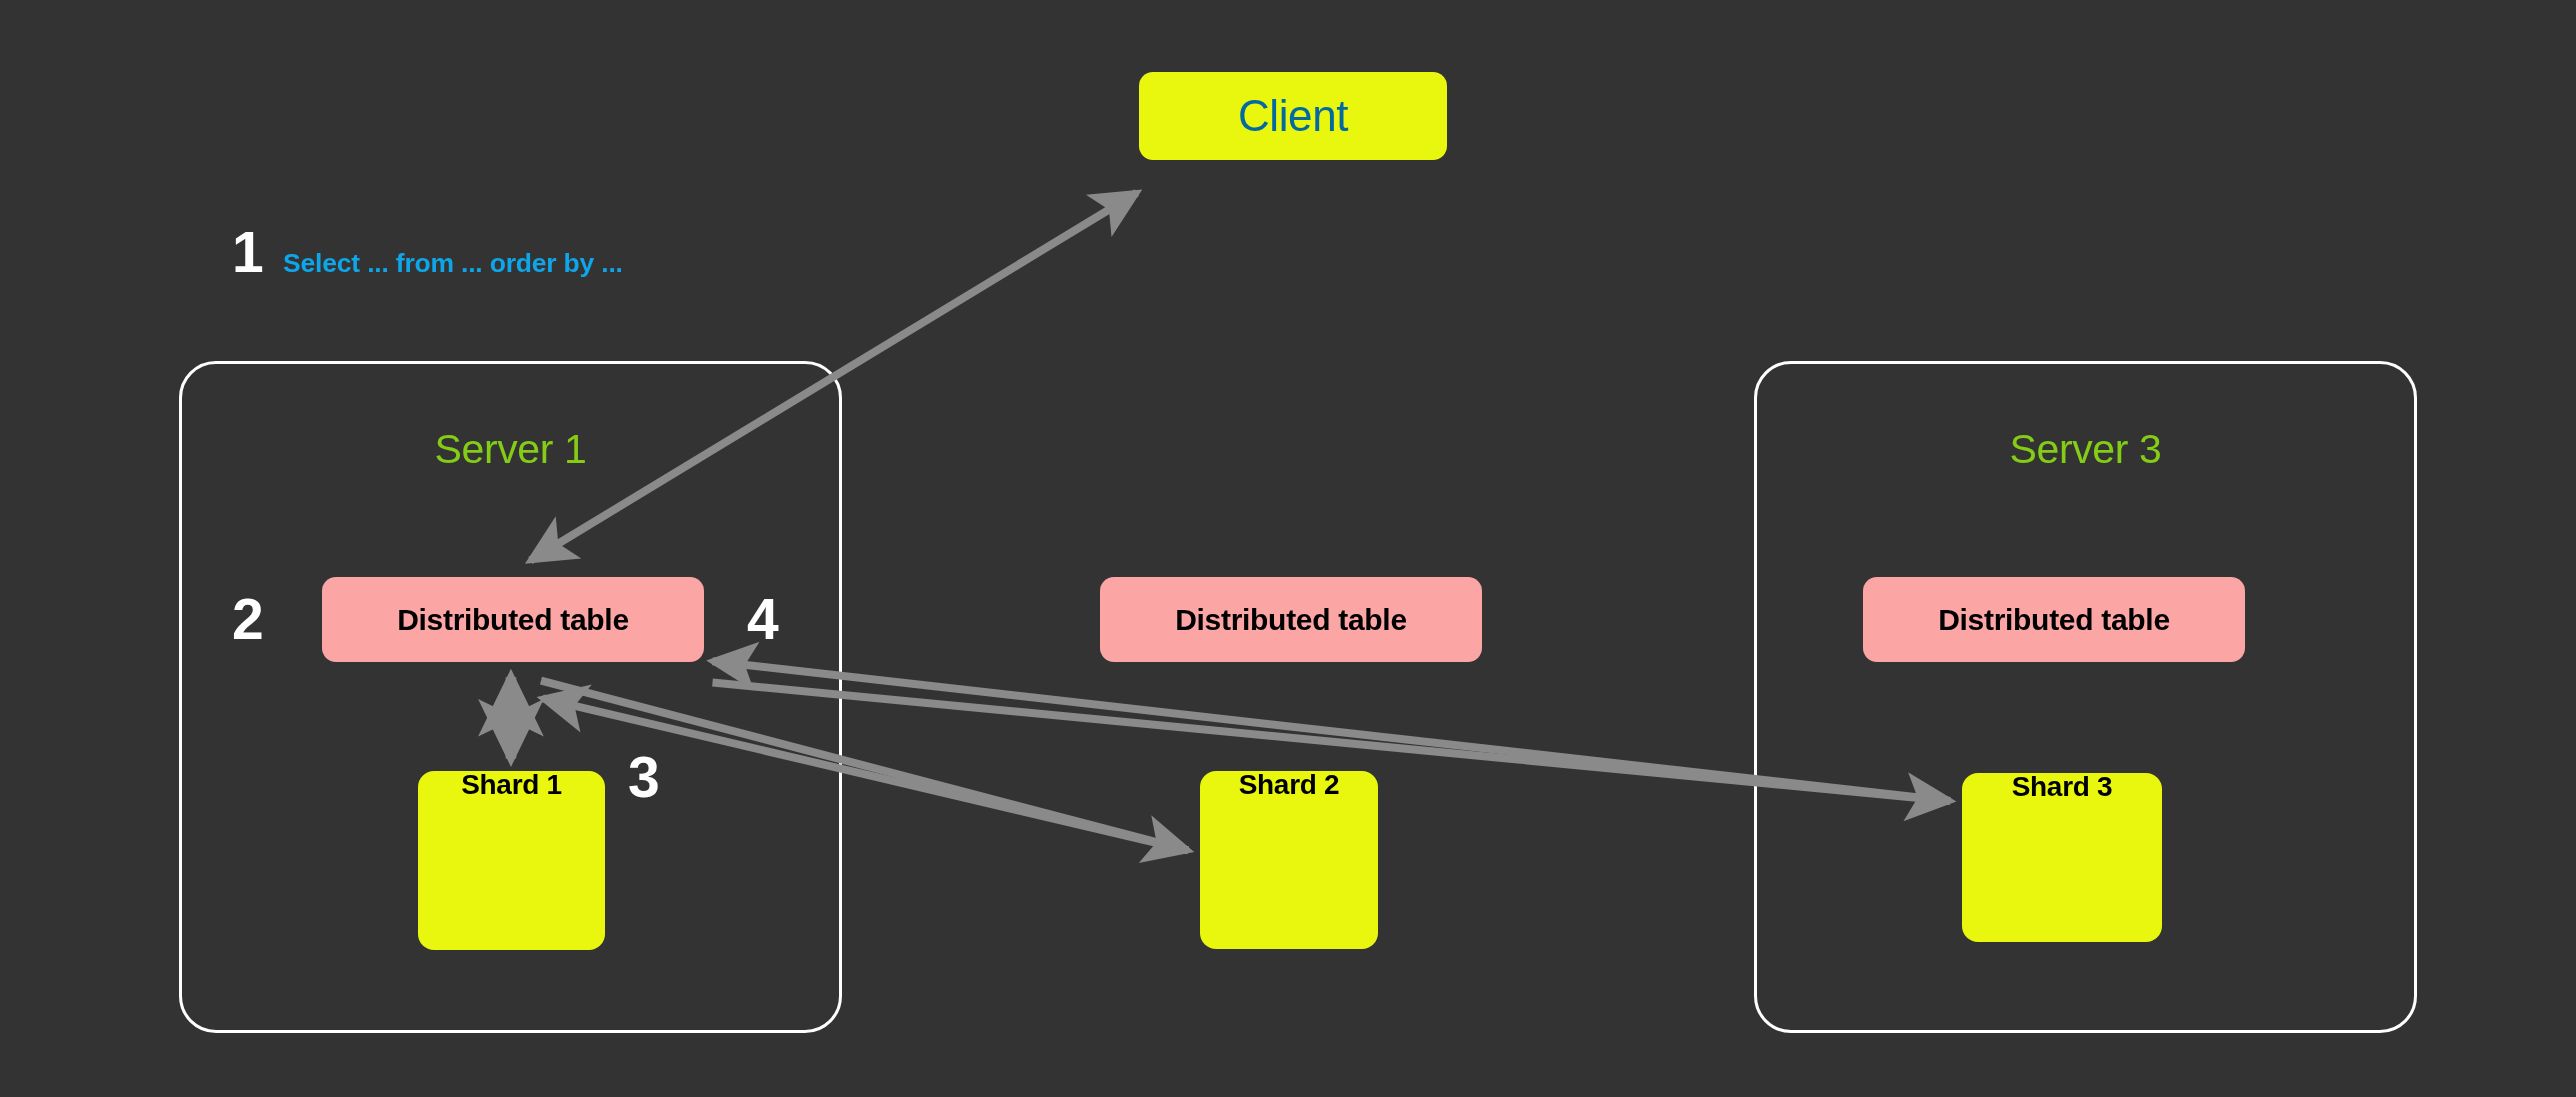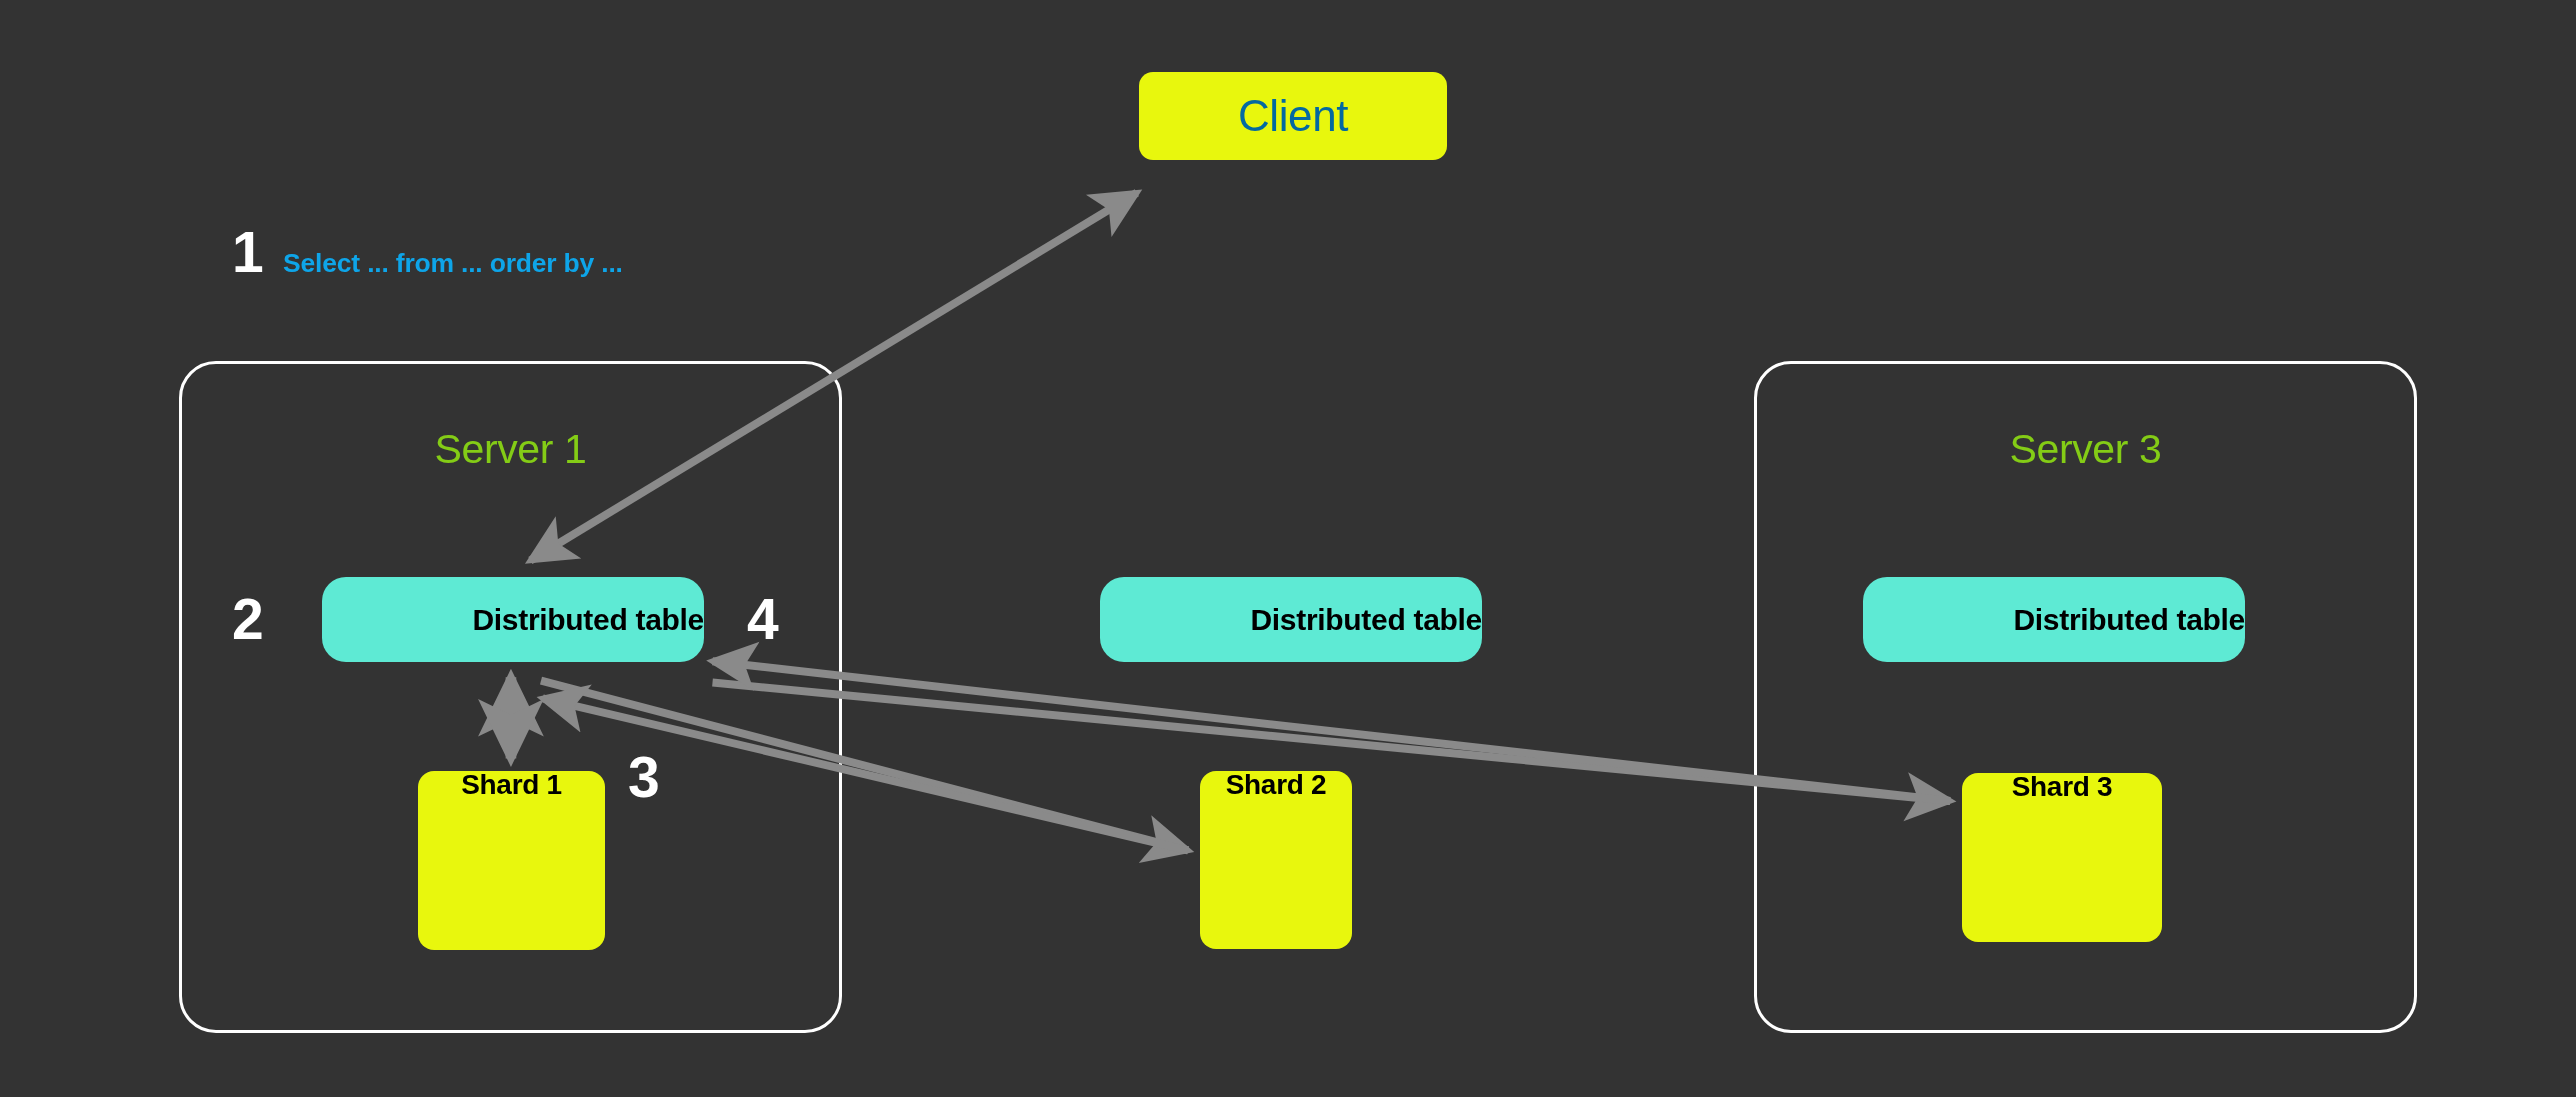--- a/index.html
+++ b/index.html
@@ -99,25 +99,25 @@
     color: #84cc16;
     font-size: 41px;
     font-weight: 400;
     letter-spacing: -0.4px;
     line-height: 1;
   }
 
   
   .dist-table {
     position: absolute;
-    background: #5eead4;
-    border-radius: 24px;
+    background: #fca5a5;
+    border-radius: 14px;
     display: flex;
     align-items: center;
-    justify-content: flex-end;
+    justify-content: center;
     z-index: 10;
   }
   .dist-table-label {
     color: #000000;
     font-size: 30px;
     font-weight: bold;
     letter-spacing: -0.3px;
     line-height: 1;
   }
   #dist-table-1 { left: 322px;  top: 577px; width: 382px; height: 85px; }
@@ -135,21 +135,21 @@
     z-index: 10;
   }
   .shard-label {
     color: #000000;
     font-size: 28px;
     font-weight: bold;
     letter-spacing: -0.3px;
     line-height: 1;
   }
   #shard-box-1 { left: 418px;  top: 771px; width: 187px; height: 179px; }
-  #shard-box-2 { left: 1200px; top: 771px; width: 152px; height: 178px; }
+  #shard-box-2 { left: 1200px; top: 771px; width: 178px; height: 178px; }
   #shard-box-3 { left: 1962px; top: 773px; width: 200px; height: 169px; }
 
   
   .step-badge {
     position: absolute;
     color: #FFFFFF;
     font-size: 57px;
     font-weight: bold;
     line-height: 1;
     z-index: 10;

